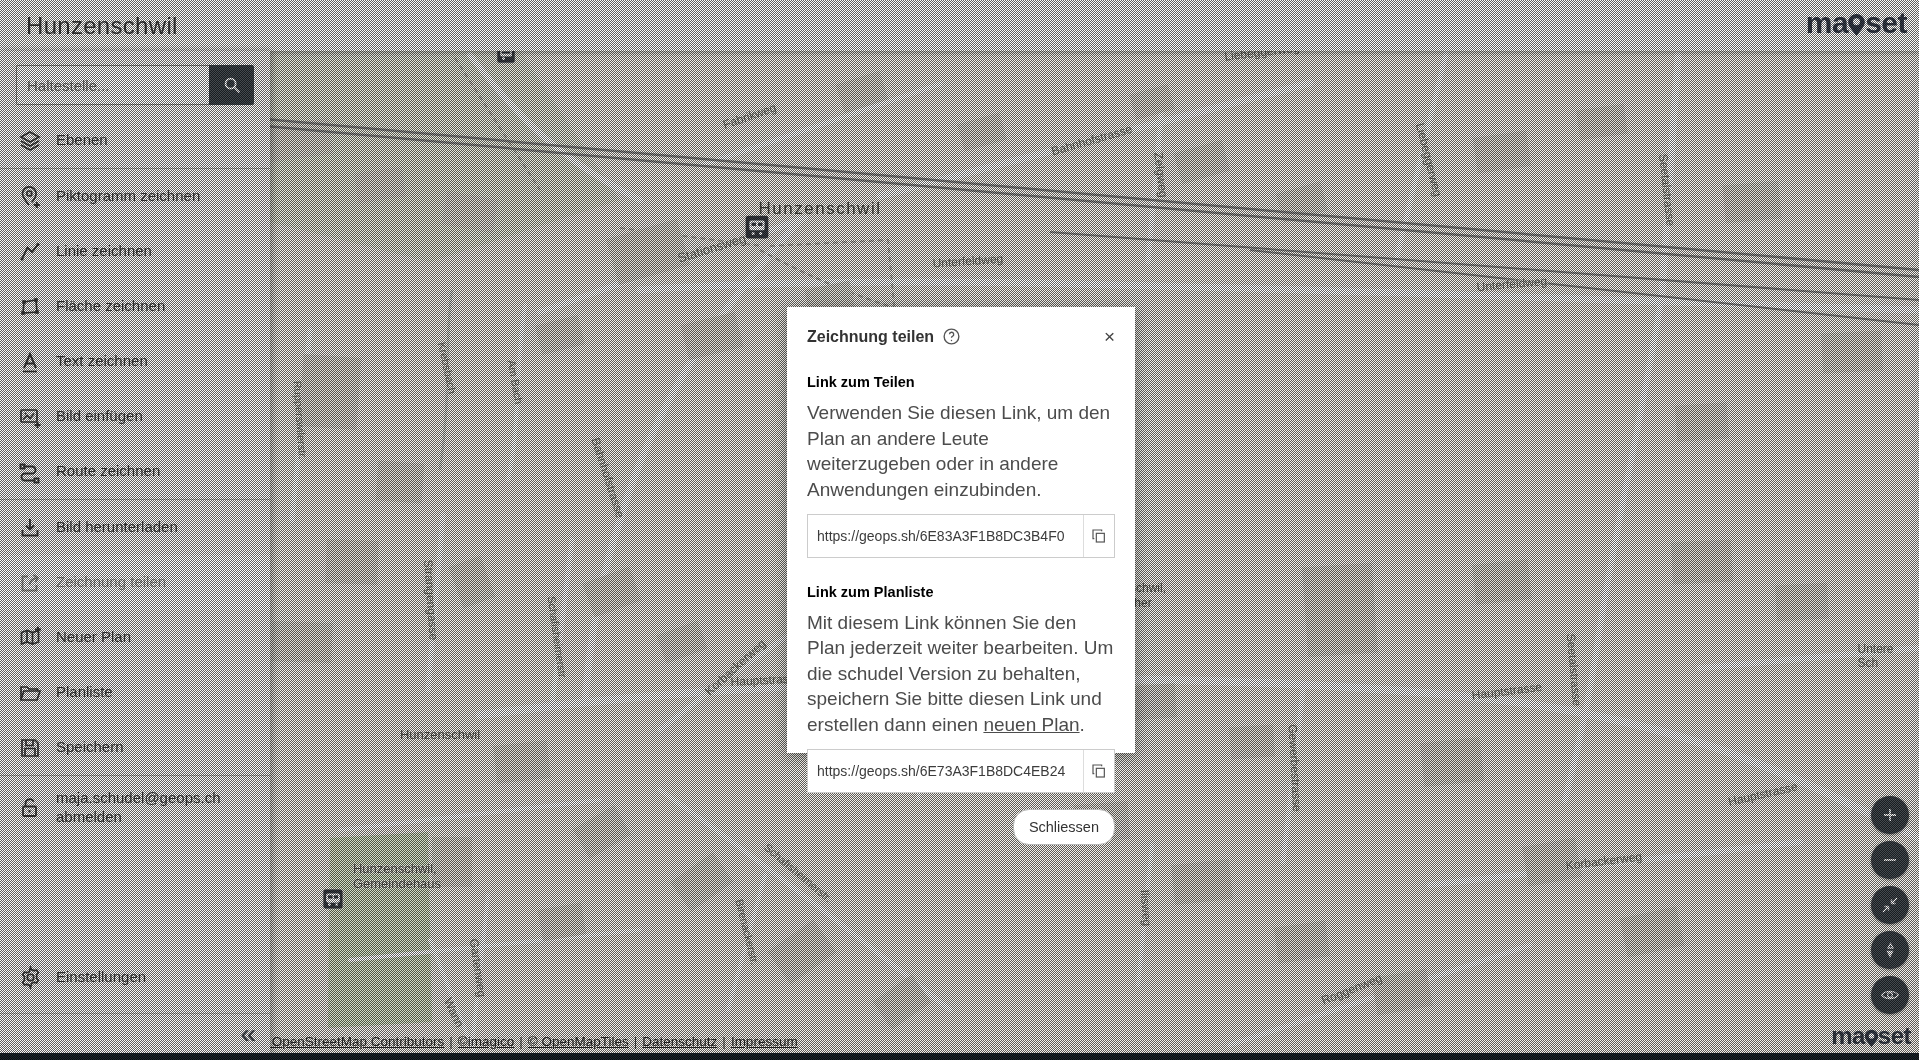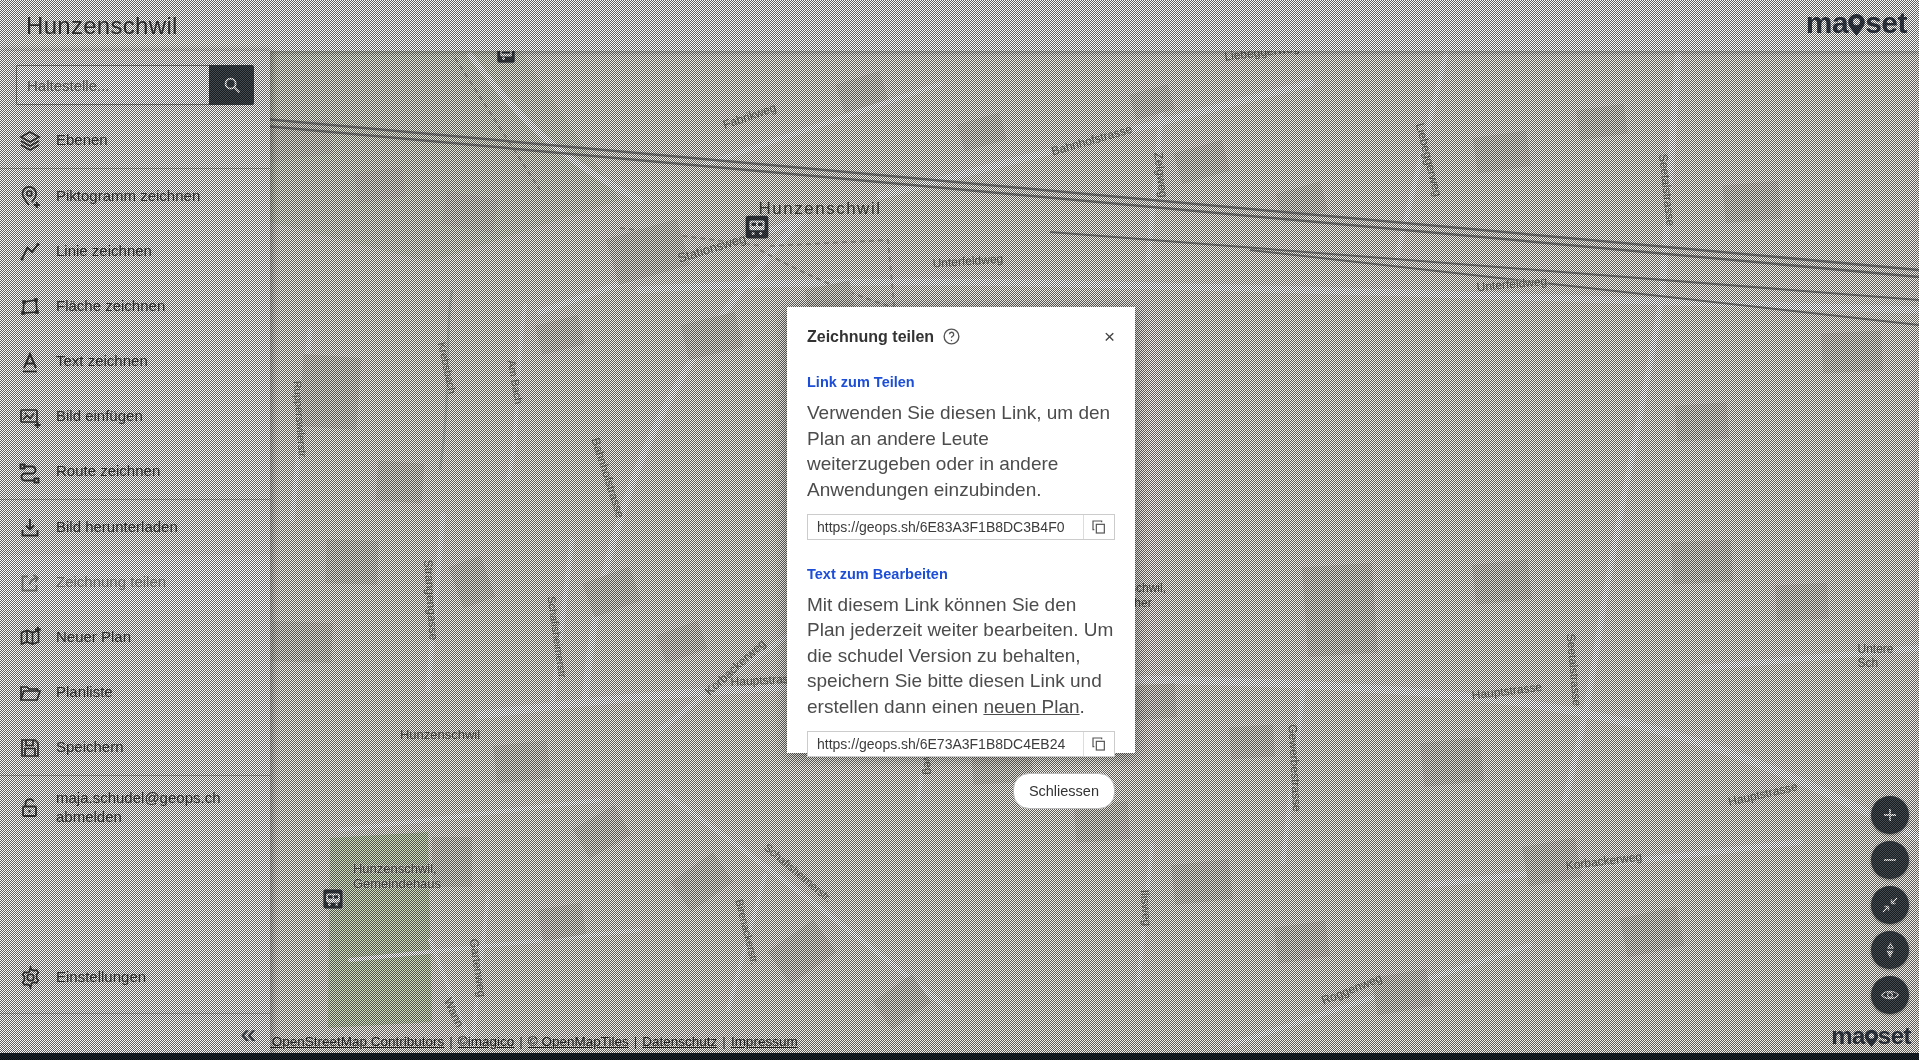--- a/index.html
+++ b/index.html
@@ -62,24 +62,24 @@
   #backdrop{position:absolute;inset:0;z-index:50;
     background-image:repeating-conic-gradient(rgba(0,0,0,.62) 0% 25%, transparent 0% 50%);
     background-size:2px 2px;}
   #bottom-bar{position:absolute;left:0;bottom:0;width:100%;height:7px;background:#1c252c;z-index:40;}
   #modal{position:absolute;left:787px;top:307px;width:348px;height:446px;background:#fff;z-index:60;
     box-shadow:0 3px 14px rgba(0,0,0,.35);padding:20px 20px 18px 20px;}
   #modal-titlerow{display:flex;align-items:center;margin-bottom:28px;}
   #modal-title{font-size:16px;font-weight:bold;color:#333;}
   #help-icon{margin-left:8px;display:flex;cursor:pointer;}
   #modal-close{margin-left:auto;font-size:19px;color:#444;cursor:pointer;line-height:1;}
-  .sect-h{font-size:14.5px;font-weight:bold;color:#1d4ed8;margin:0 0 10px 0;}
+  .sect-h{font-size:14.5px;font-weight:bold;color:#000000;margin:0 0 10px 0;}
   .sect-p{font-size:19px;color:#4c4c4c;line-height:1.35;margin:0 0 11px 0;}
   .sect-p a{color:#4c4c4c;text-decoration:underline;cursor:pointer;}
-  .linkrow{display:flex;border:1px solid #ccc;height:26px;margin-bottom:26px;align-items:stretch;background:#fff;text-align:right;}
+  .linkrow{display:flex;border:1px solid #ccc;height:44px;margin-bottom:26px;align-items:stretch;background:#fff;text-align:right;}
   .linkrow .url{flex:1;display:flex;align-items:center;padding:0 9px;font-size:14px;color:#3c3c3c;
     white-space:nowrap;overflow:hidden;min-width:0;}
   .copy-btn{width:31px;border:none;border-left:1px solid #ddd;background:#fff;display:flex;align-items:center;
     justify-content:center;cursor:pointer;}
   #modal .linkrow.last{margin-bottom:16px;gap:17px;}
   #close-button{float:right;background:#fff;border:1px solid #b9b9b9;border-radius:16px;padding:9px 15px;
     font-size:14.5px;color:#333;cursor:pointer;}
 </style>
 </head>
 <body>
@@ -499,21 +499,21 @@
     <div class="linkrow">
       <div class="url">https://geops.sh/6E83A3F1B8DC3B4F0</div>
       <button class="copy-btn">
           <svg width="16" height="16" viewBox="0 0 24 24" fill="none" stroke="#555" stroke-width="1.8">
             <rect x="8" y="8" width="12" height="13"></rect>
             <path d="M5 16 H3 V3 h13 v2"></path>
           </svg>
         </button>
     </div>
 
-    <div class="sect-h">Text zum Bearbeiten</div>
+    <div class="sect-h">Link zum Planliste</div>
     <p class="sect-p"><span>Mit diesem Link können Sie den Plan jederzeit weiter bearbeiten. Um die schudel Version zu behalten, speichern Sie bitte diesen Link und erstellen dann einen </span><a>neuen Plan</a><span>.</span></p>
     <div class="linkrow last">
       <div class="url">https://geops.sh/6E73A3F1B8DC4EB24</div>
       <button class="copy-btn">
           <svg width="16" height="16" viewBox="0 0 24 24" fill="none" stroke="#555" stroke-width="1.8">
             <rect x="8" y="8" width="12" height="13"></rect>
             <path d="M5 16 H3 V3 h13 v2"></path>
           </svg>
         </button>
     </div>

